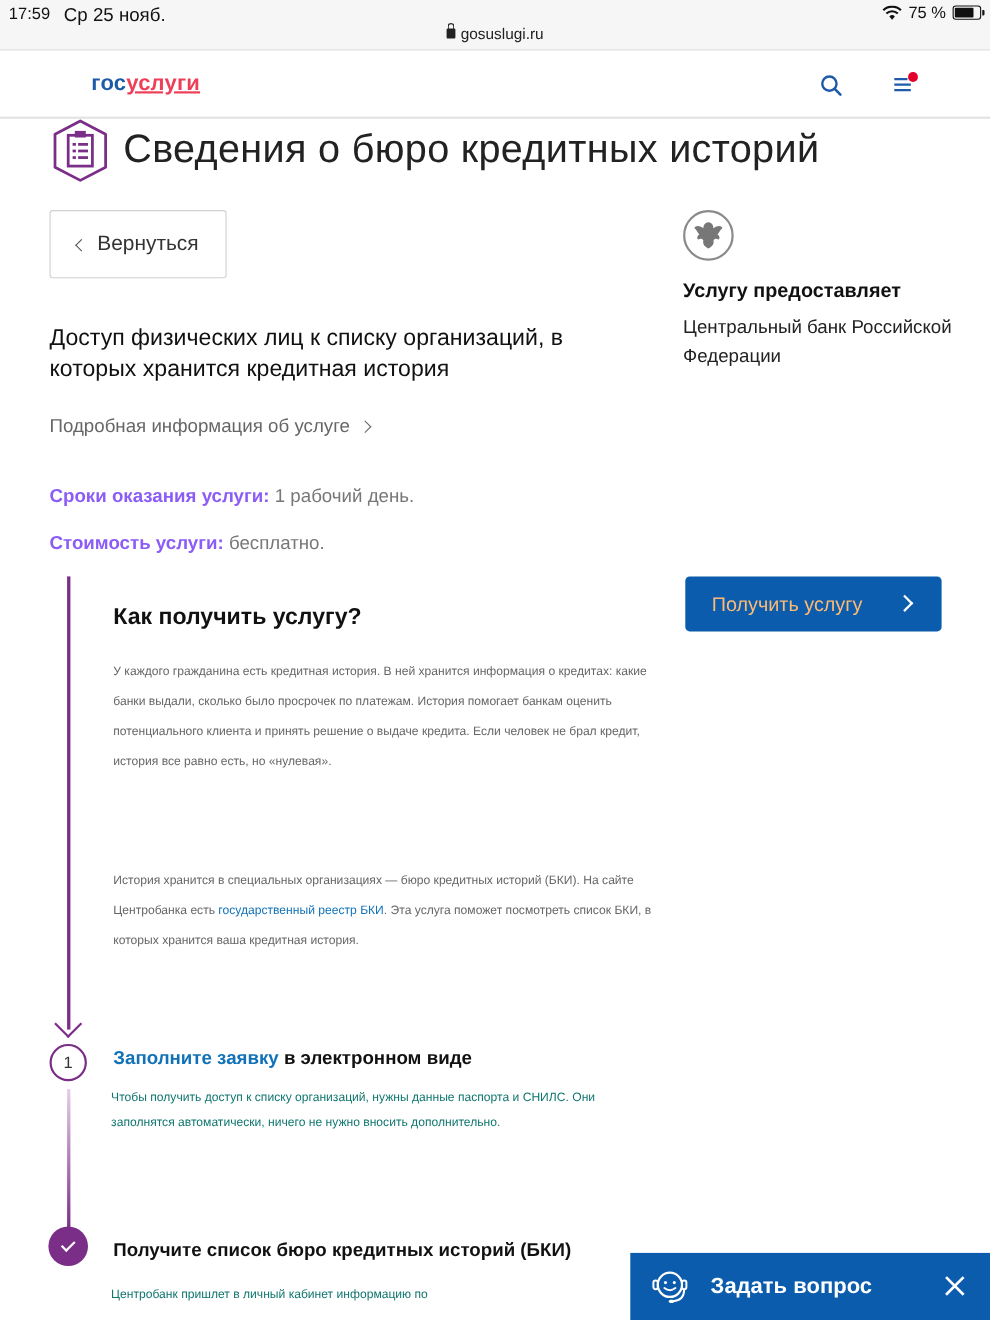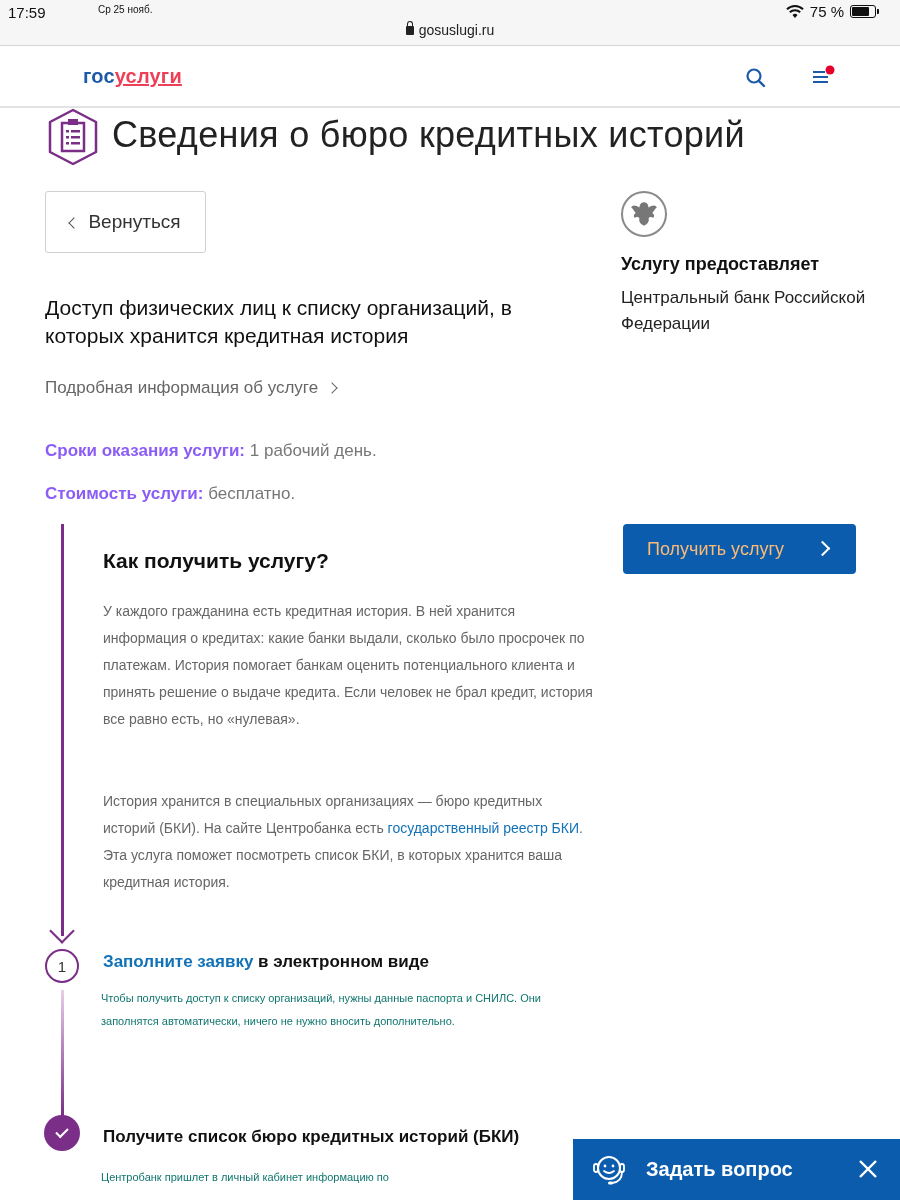--- a/index.html
+++ b/index.html
@@ -1,22 +1,22 @@
 <!DOCTYPE html>
 <html><head>
   <meta charset="utf-8">
   <style>
     * { box-sizing: border-box; margin: 0; padding: 0; }
     html, body { width: 900px; height: 1200px; overflow: hidden; background: #fff; }
     body { font-family: "Liberation Sans", sans-serif; color: #0b1f33; position: relative; }
 
     .statusbar { position: absolute; left: 0; top: 0; width: 900px; height: 46px; background: #f6f6f6; border-bottom: 1px solid #d5d5d5; }
     .sb-time { position: absolute; left: 8px; top: 4px; font-size: 15px; color: #111; }
-    .sb-date { position: absolute; left: 58px; top: 4px; font-size: 10px; color: #111; margin-left: 40px; }
-    .sb-right { position: absolute; right: 24px; top: 3px; display: flex; align-items: center; gap: 6px; font-size: 15px; color: #111; }
+    .sb-date { position: absolute; left: 58px; top: 4px; font-size: 17px; color: #111; }
+    .sb-right { position: absolute; right: 8px; top: 3px; display: flex; align-items: center; gap: 6px; font-size: 15px; color: #111; }
     .battery { width: 26px; height: 13px; border: 1.5px solid #111; border-radius: 3px; position: relative; padding: 1px; }
     .battery::after { content: ""; position: absolute; right: -4px; top: 3px; width: 2px; height: 5px; background: #111; border-radius: 0 1px 1px 0; }
     .battery .fill { height: 100%; width: 75%; background: #111; border-radius: 1px; }
     .sb-url { position: absolute; left: 0; width: 900px; top: 22px; text-align: center; font-size: 14px; color: #222; }
     .sb-url .lock { display: inline-block; width: 8px; height: 9px; background: #222; border-radius: 1px; margin-right: 5px; position: relative; top: 0px; }
     .sb-url .lock::before { content: ""; position: absolute; left: 1px; top: -5px; width: 6px; height: 6px; border: 1.5px solid #222; border-bottom: none; border-radius: 4px 4px 0 0; box-sizing: border-box; }
 
     .header { position: absolute; left: 0; top: 46px; width: 900px; height: 62px; background: #fff; border-bottom: 2px solid #e3e3e3; }
     .logo { position: absolute; left: 67px; top: 19px; font-size: 20px; font-weight: bold; letter-spacing: 0.2px; }
     .logo .gos { color: #0d4cd3; color: #1d5aa8; margin-left: 16px; }
@@ -47,21 +47,21 @@
     .get-btn .chev { position: absolute; right: 28px; top: 19px; width: 11px; height: 11px; border-right: 2.5px solid #fff; border-top: 2.5px solid #fff; transform: rotate(45deg); }
 
     .timeline-line { position: absolute; left: 61px; top: 524px; width: 3px; height: 412px; background: #7a2e87; }
     .timeline-arrow { position: absolute; left: 53px; top: 922px; width: 18px; height: 18px; border-right: 2.5px solid #7a2e87; border-bottom: 2.5px solid #7a2e87; transform: rotate(45deg); }
     .step1-circle { position: absolute; left: 45px; top: 949px; width: 34px; height: 34px; border: 2.5px solid #7a2e87; border-radius: 50%; background: #fff; display: flex; align-items: center; justify-content: center; font-size: 15px; color: #333; }
     .step-line2 { position: absolute; left: 61px; top: 990px; width: 3px; height: 126px; background: linear-gradient(#e6cfe8, #7a2e87); }
     .step2-circle { position: absolute; left: 44px; top: 1115px; width: 36px; height: 36px; border-radius: 50%; background: #7a2e87; display: flex; align-items: center; justify-content: center; }
     .step2-circle .check { width: 12px; height: 7px; border-left: 2.5px solid #fff; border-bottom: 2.5px solid #fff; transform: rotate(-45deg); margin-top: -3px; }
 
     .how-title { position: absolute; left: 103px; top: 549px; font-size: 21px; color: #111; }
-    .para { position: absolute; left: 103px; width: 490px; font-size: 14px; line-height: 27px; color: #666; }
+    .para { position: absolute; left: 103px; width: 490px; font-size: 11px; line-height: 27px; color: #666; }
     .para1 { top: 598px; }
     .para2 { top: 788px; }
     .link { color: #1172b8; }
 
     .step-title { position: absolute; left: 103px; font-size: 17px; font-weight: bold; color: #111; }
     .step1-title { top: 952px; }
     .step2-title { top: 1127px; }
     .step-desc { position: absolute; left: 101px; width: 470px; font-size: 11px; line-height: 23px; color: #0f766e; }
     .step1-desc { top: 987px; }
     .step2-desc { top: 1166px; }

